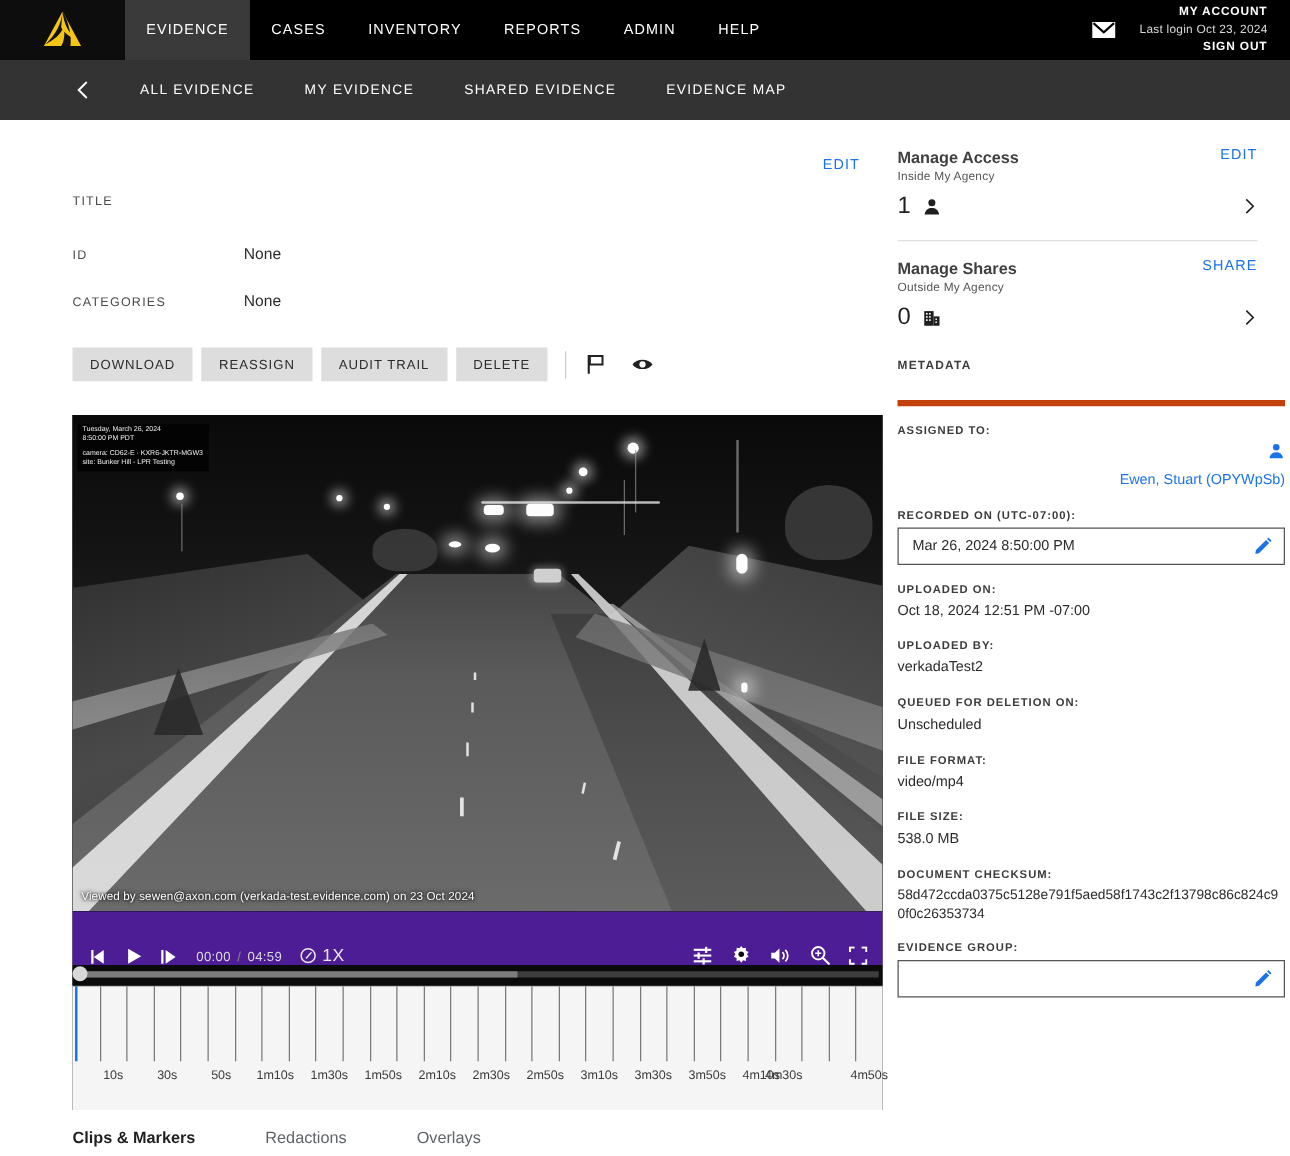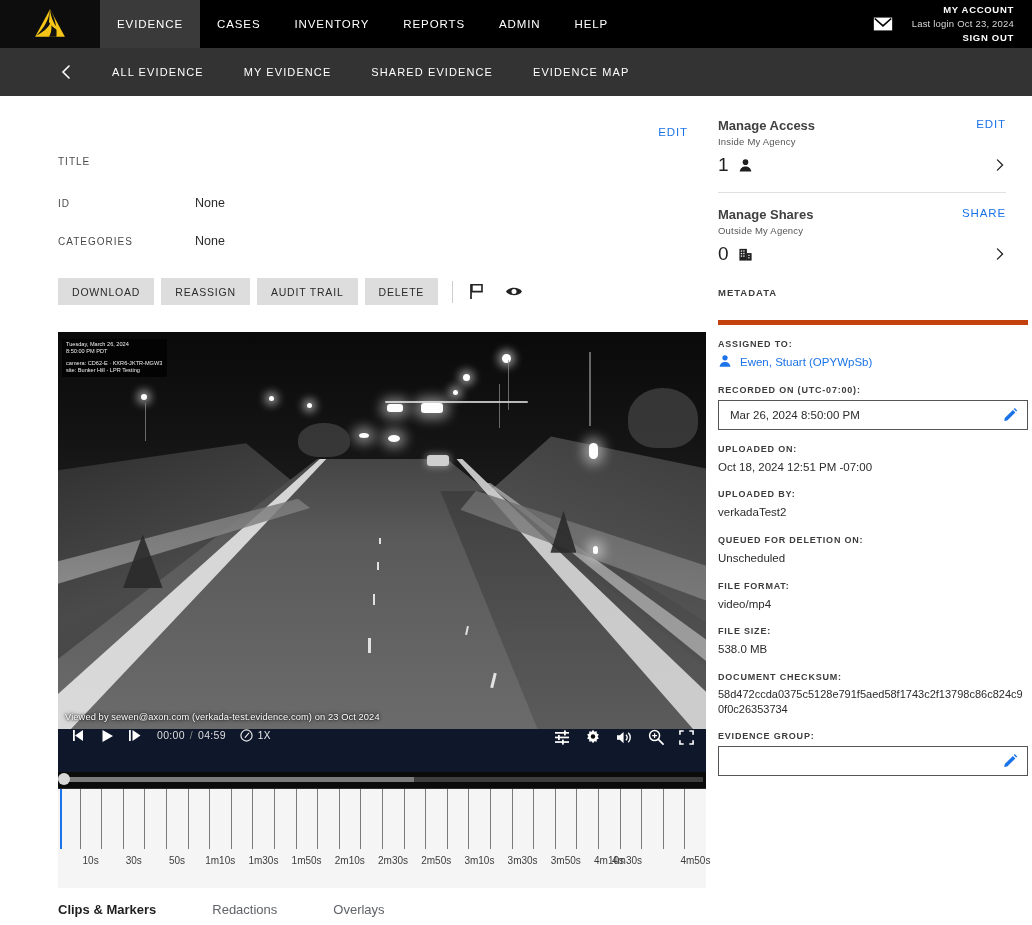--- a/index.html
+++ b/index.html
@@ -189,30 +189,30 @@
   .osd-gap { height:4px; }
   .vid-watermark {
     position:absolute; left:7px; bottom:7px;
     color:#ffffff; font-size:9.3px; letter-spacing:.1px;
     text-shadow: 0 0 2px rgba(0,0,0,.9), 0 0 4px rgba(0,0,0,.8);
     white-space: nowrap;
   }
 
   
   .player-bar {
-    height: 43px; background:#0f172a; display:flex; align-items:flex-start;
+    height: 43px; background:#4c1d95; display:flex; align-items:flex-end;
     padding: 0 12px 0 14px;
   }
   .pctrl { cursor:pointer; display:flex; align-items:center; justify-content:center;
            margin-right: 14px; }
   .time-txt { color:#dcdcdc; font-size:10.5px; letter-spacing:.3px; margin-right:14px;
               white-space:nowrap; }
   .time-sep { color:#888; margin:0 5px; }
   .speed-wrap { display:flex; align-items:center; gap:5px; cursor:pointer; }
-  .speed-txt { color:#e8e8e8; font-size:10px; letter-spacing:.4px; }
+  .speed-txt { color:#e8e8e8; font-size:14px; letter-spacing:.4px; }
   .pright { margin-left:auto; display:flex; align-items:center; gap:15px; }
 
   
   .scrub-zone { position:relative; height:16px; background:#0b0b0b; }
   .scrub-track {
     position:absolute; left:3px; right:3px; top:5px; height:5px; background:#3d3d3d;
   }
   .scrub-fill { position:absolute; left:0; top:0; height:100%; width:55.4%;
                 background:#7c7c7c; }
   .scrub-handle {
@@ -264,21 +264,21 @@
   .meta-head {
     font-size:9.5px; letter-spacing:1px; color:#3c3c3c; font-weight:700;
     padding-bottom:22px; border-bottom:5px solid #c2410c; text-transform:uppercase;
   }
   .meta-k {
     font-size:9px; letter-spacing:.8px; color:#3c3c3c; font-weight:700;
     margin-top:14px; text-transform:uppercase;
   }
   .meta-v { font-size:11.5px; color:#2b2b2b; margin-top:5px; line-height:1.45; }
   .meta-v.blue { color:#1a73e8; }
-  .assigned-row { display:flex; align-items:flex-start; gap:8px; margin-top:5px; }
+  .assigned-row { display:flex; align-items:flex-end; gap:8px; margin-top:5px;flex-direction:column; }
   .boxed {
     margin-top:5px; border:1px solid #555; height:30px; display:flex;
     align-items:center; padding:0 9px 0 11px; cursor:text;
   }
   .boxed .bv { font-size:11.5px; color:#2b2b2b; }
   .boxed .bp { margin-left:auto; cursor:pointer; display:flex; }
   .checksum { word-break:break-all; font-size:11px; line-height:1.35; }
 </style>
 </head>
 <body>

